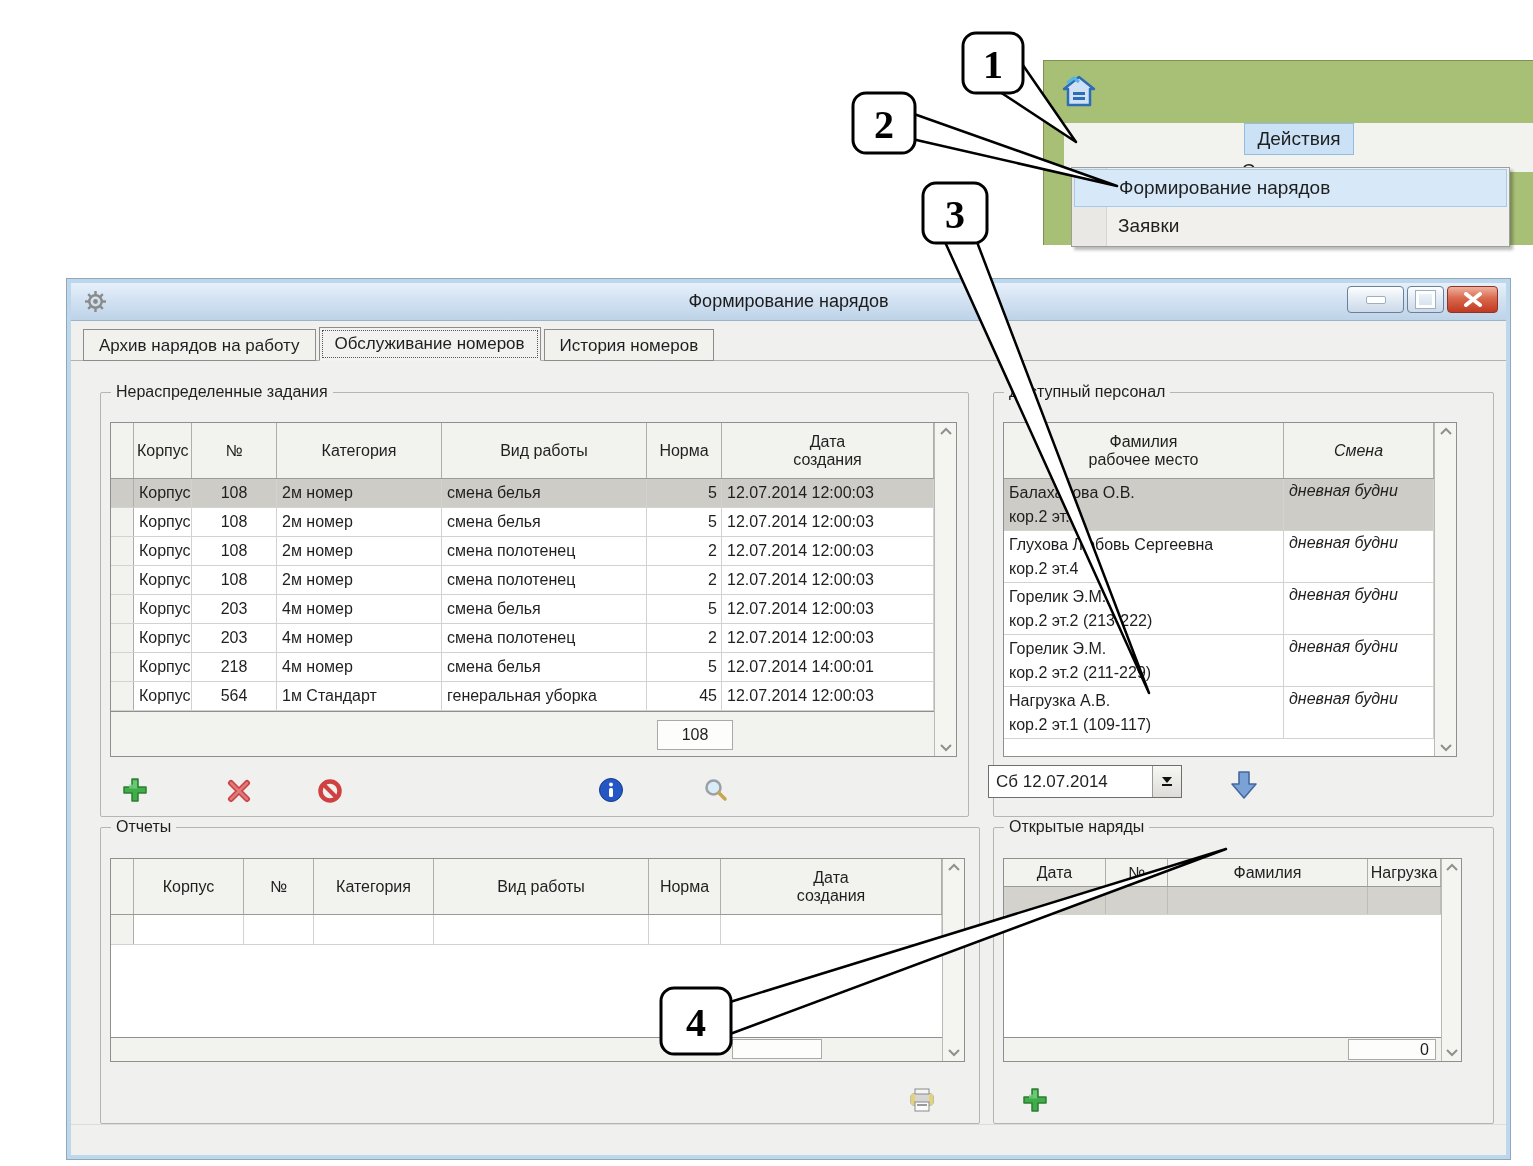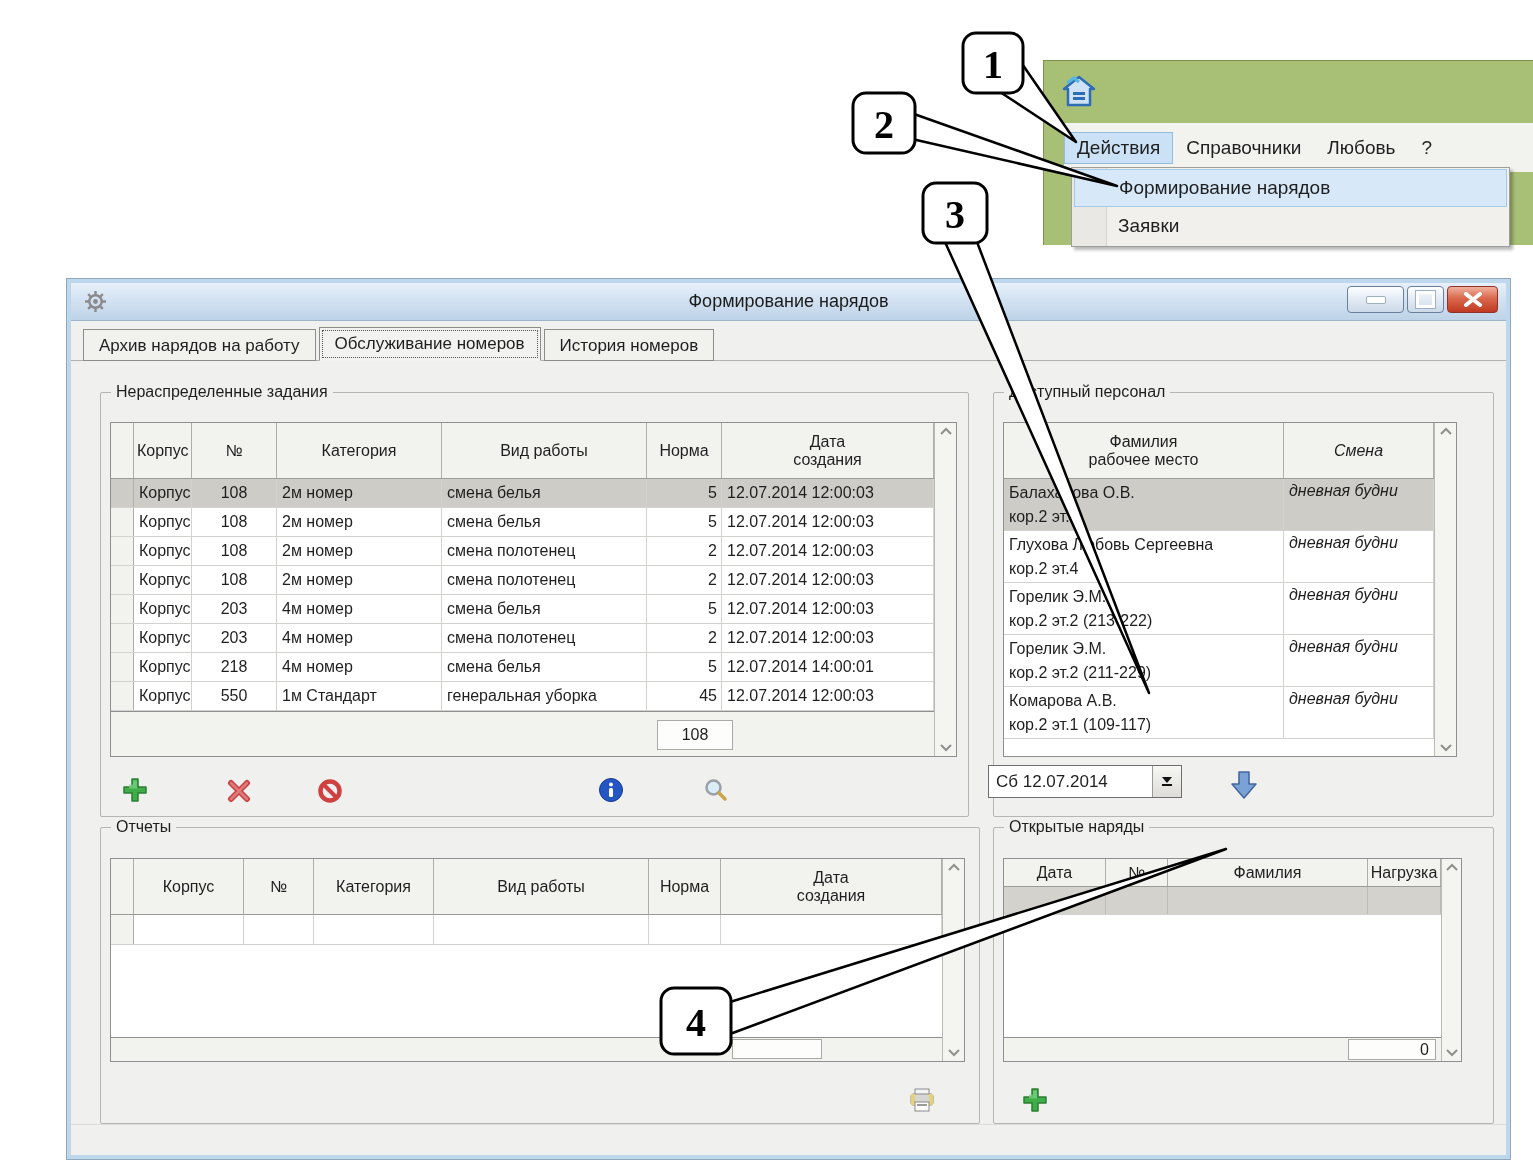--- a/index.html
+++ b/index.html
@@ -4,21 +4,21 @@
 <style>
   html,body{margin:0;padding:0;background:#fff;}
   .canvas{position:relative;width:1533px;height:1166px;background:#ffffff;overflow:hidden;
           font-family:"Liberation Sans",sans-serif;color:#1f1f1f;}
 
   
   .mini-win{position:absolute;left:1043px;top:60px;width:490px;height:184px;background:#a8c076;
             border-left:1px solid #7e9150;border-top:1px solid #7e9150;}
   .mini-home{position:absolute;left:17px;top:13px;width:36px;height:36px;}
   .mini-menubar{position:absolute;left:20px;top:62px;right:0;height:49px;background:#f2f2ee;
-                display:flex;align-items:center;font-size:19px;}
+                display:flex;align-items:center;font-size:19px;flex-direction:column;}
   .mini-menu-item{padding:5px 13px;white-space:nowrap;cursor:default;}
   .mini-menu-item.active{background:#cbe2f6;border:1px solid #94bcdf;padding:4px 12px;}
   .mini-dropdown{position:absolute;left:27px;top:106px;width:437px;height:78px;background:#f1f0ec;
                  border:1px solid #9d9d99;box-shadow:3px 3px 3px rgba(0,0,0,.28);overflow:hidden;}
   .mini-gutter{position:absolute;left:0;top:0;bottom:0;width:34px;background:#e9e8e4;border-right:1px solid #d6d5d1;}
   .mini-dd-item{position:relative;height:53px;line-height:38px;font-size:19px;padding-left:46px;white-space:nowrap;}
   .mini-dd-item.active{background:#d7e9f9;border:1px solid #a5c9e8;height:36px;line-height:36px;margin:1px 2px 0 2px;padding-left:44px;}
 
   
   .main-win{position:absolute;left:67px;top:279px;width:1443px;height:880px;box-sizing:border-box;
@@ -266,21 +266,21 @@
               <div class="td c-korpus">Корпус</div>
               <div class="td c-num center">218</div>
               <div class="td c-cat">4м номер</div>
               <div class="td c-work">смена белья</div>
               <div class="td c-norm right">5</div>
               <div class="td c-date">12.07.2014 14:00:01</div>
             </div>
             <div class="tr">
               <div class="td c-sel sel-col"></div>
               <div class="td c-korpus">Корпус</div>
-              <div class="td c-num center">550</div>
+              <div class="td c-num center">564</div>
               <div class="td c-cat">1м Стандарт</div>
               <div class="td c-work">генеральная уборка</div>
               <div class="td c-norm right">45</div>
               <div class="td c-date">12.07.2014 12:00:03</div>
             </div>
           </div>
         <div class="tfoot" style="flex:1;">
           <div class="sumbox" style="left:546px;top:8px;width:76px;height:30px;">108</div>
         </div>
       </div>
@@ -325,21 +325,21 @@
             </div>
             <div class="ptr">
               <div class="td c-pname pcol">
                 <div class="pline">Горелик Э.М.</div>
                 <div class="pline">кор.2 эт.2 (211-229)</div>
               </div>
               <div class="td c-shift ptop">дневная будни</div>
             </div>
             <div class="ptr">
               <div class="td c-pname pcol">
-                <div class="pline">Комарова А.В.</div>
+                <div class="pline">Нагрузка А.В.</div>
                 <div class="pline">кор.2 эт.1 (109-117)</div>
               </div>
               <div class="td c-shift ptop">дневная будни</div>
             </div>
           </div>
         <div class="filler"></div>
       </div>
       <div class="vscroll">
         <svg width="12" height="8">
             <polyline points="1,7 6,2 11,7" fill="none" stroke="#8f8f8f" stroke-width="2"></polyline>

